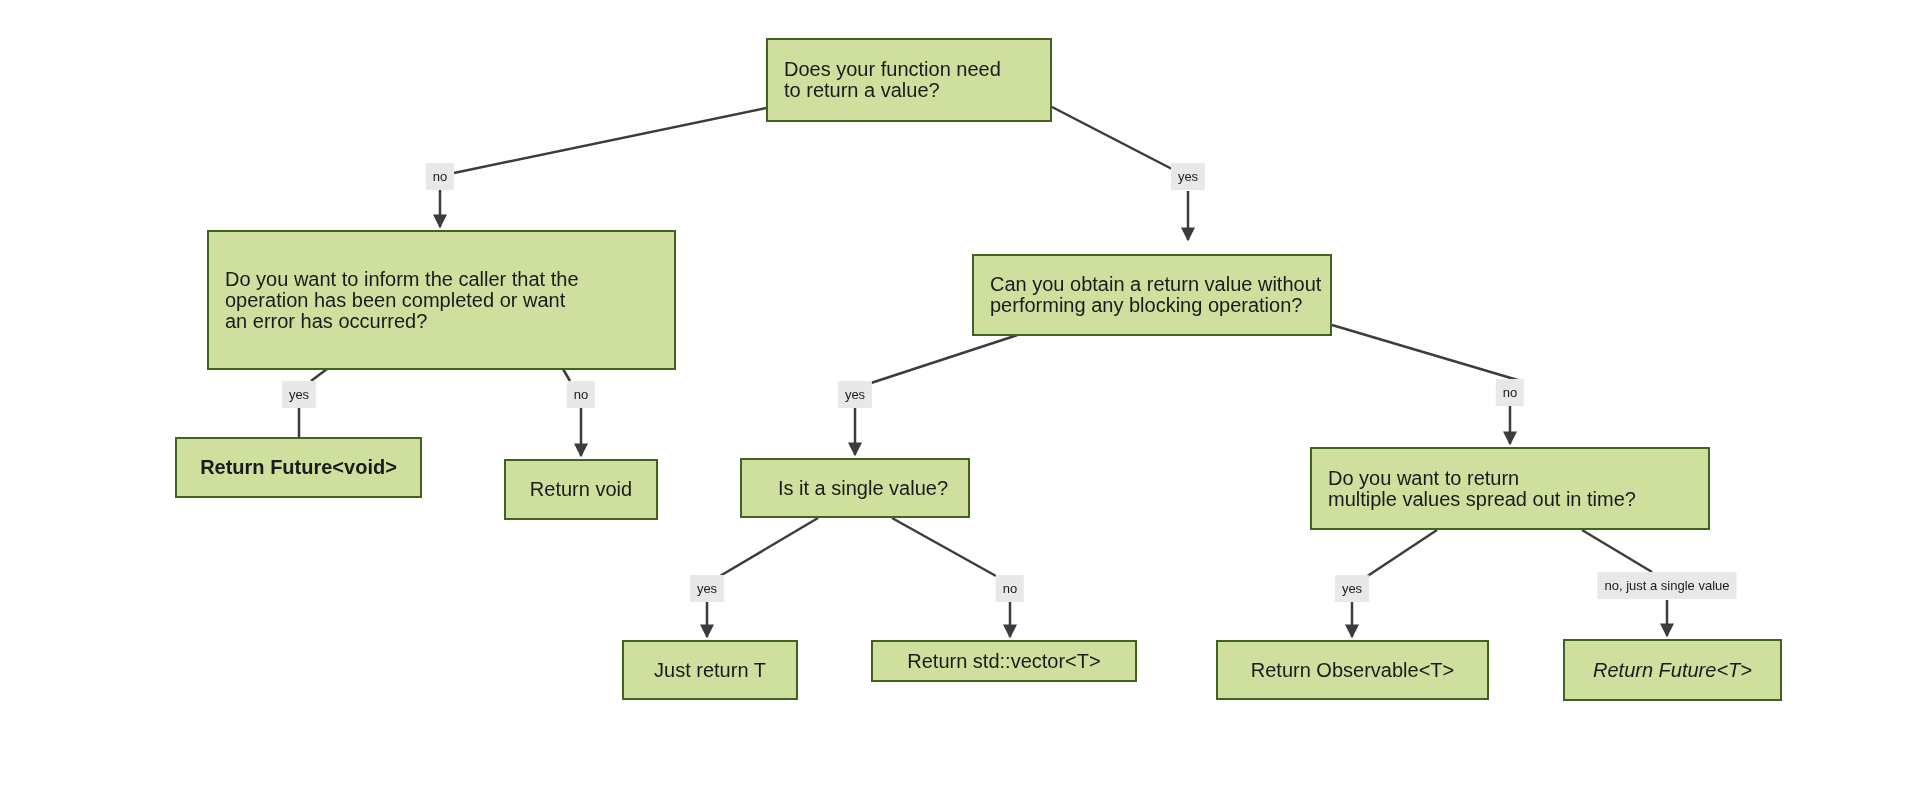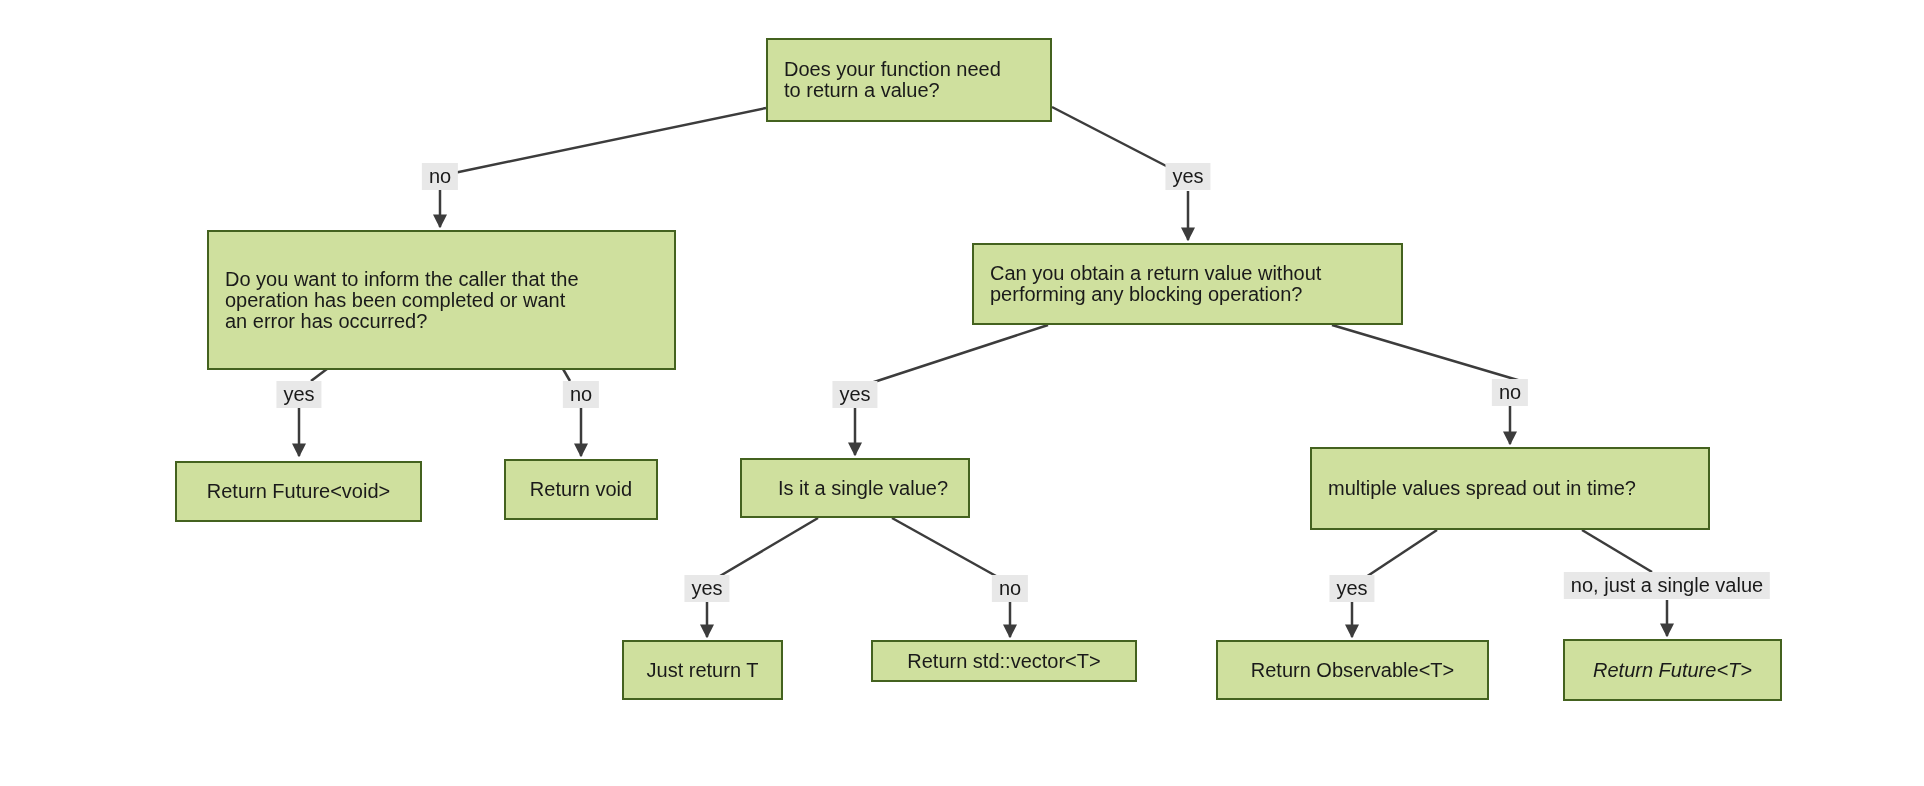--- a/index.html
+++ b/index.html
@@ -31,21 +31,21 @@
     line-height:21px;
     color:var(--text);
   }
   .box.question{justify-content:flex-start;padding-left:16px;text-align:left;}
   .box.answer{justify-content:center;text-align:center;}
   .box .lines span{display:block;}
   .edge-label{
     position:absolute;
     transform:translateX(-50%);
     background:var(--label-bg);
-    font-size:20px;
+    font-size:13px;
     line-height:27px;
     padding:0 7px;
     white-space:nowrap;
     color:var(--text);
   }
 </style>
 </head>
 <body>
 
 <div class="canvas">
@@ -90,48 +90,49 @@
   </div>
 
   <div class="box question" style="left:207px;top:230px;width:469px;height:140px;">
     <div class="lines">
       <span>Do you want to inform the caller that the</span>
       <span>operation has been completed or want</span>
       <span>an error has occurred?</span>
     </div>
   </div>
 
-  <div class="box question" style="left:972px;top:243px;width:431px;height:82px;">
+  <div class="box question" style="left:972px;top:254px;width:360px;height:82px;">
     <div class="lines">
       <span>Can you obtain a return value without</span>
       <span>performing any blocking operation?</span>
     </div>
   </div>
 
   <div class="box question" style="left:1310px;top:447px;width:400px;height:83px;">
     <div class="lines">
+      <span>Do you want to return</span>
       <span>multiple values spread out in time?</span>
     </div>
   </div>
 
   <div class="box question" style="left:740px;top:458px;width:230px;height:60px;justify-content:center;">
     <div class="lines">
       <span>Is it a single value?</span>
     </div>
   </div>
 
-  <div class="box answer" style="left:175px;top:461px;width:247px;height:61px;">
+  <div class="box answer" style="left:175px;top:437px;width:247px;height:61px;font-weight:bold;">
     <span>Return Future&lt;void&gt;</span>
   </div>
 
   <div class="box answer" style="left:504px;top:459px;width:154px;height:61px;">
     <span>Return void</span>
   </div>
 
-  <div class="box answer" style="left:622px;top:640px;width:161px;height:60px;justify-content:center;">
+  <div class="box answer" style="left:622px;top:640px;width:176px;height:60px;justify-content:center;">
     <span>Just return T</span>
   </div>
 
   <div class="box answer" style="left:871px;top:640px;width:266px;height:42px;">
     <span>Return std::vector&lt;T&gt;</span>
   </div>
 
   <div class="box answer" style="left:1216px;top:640px;width:273px;height:60px;">
     <span>Return Observable&lt;T&gt;</span>
   </div>

